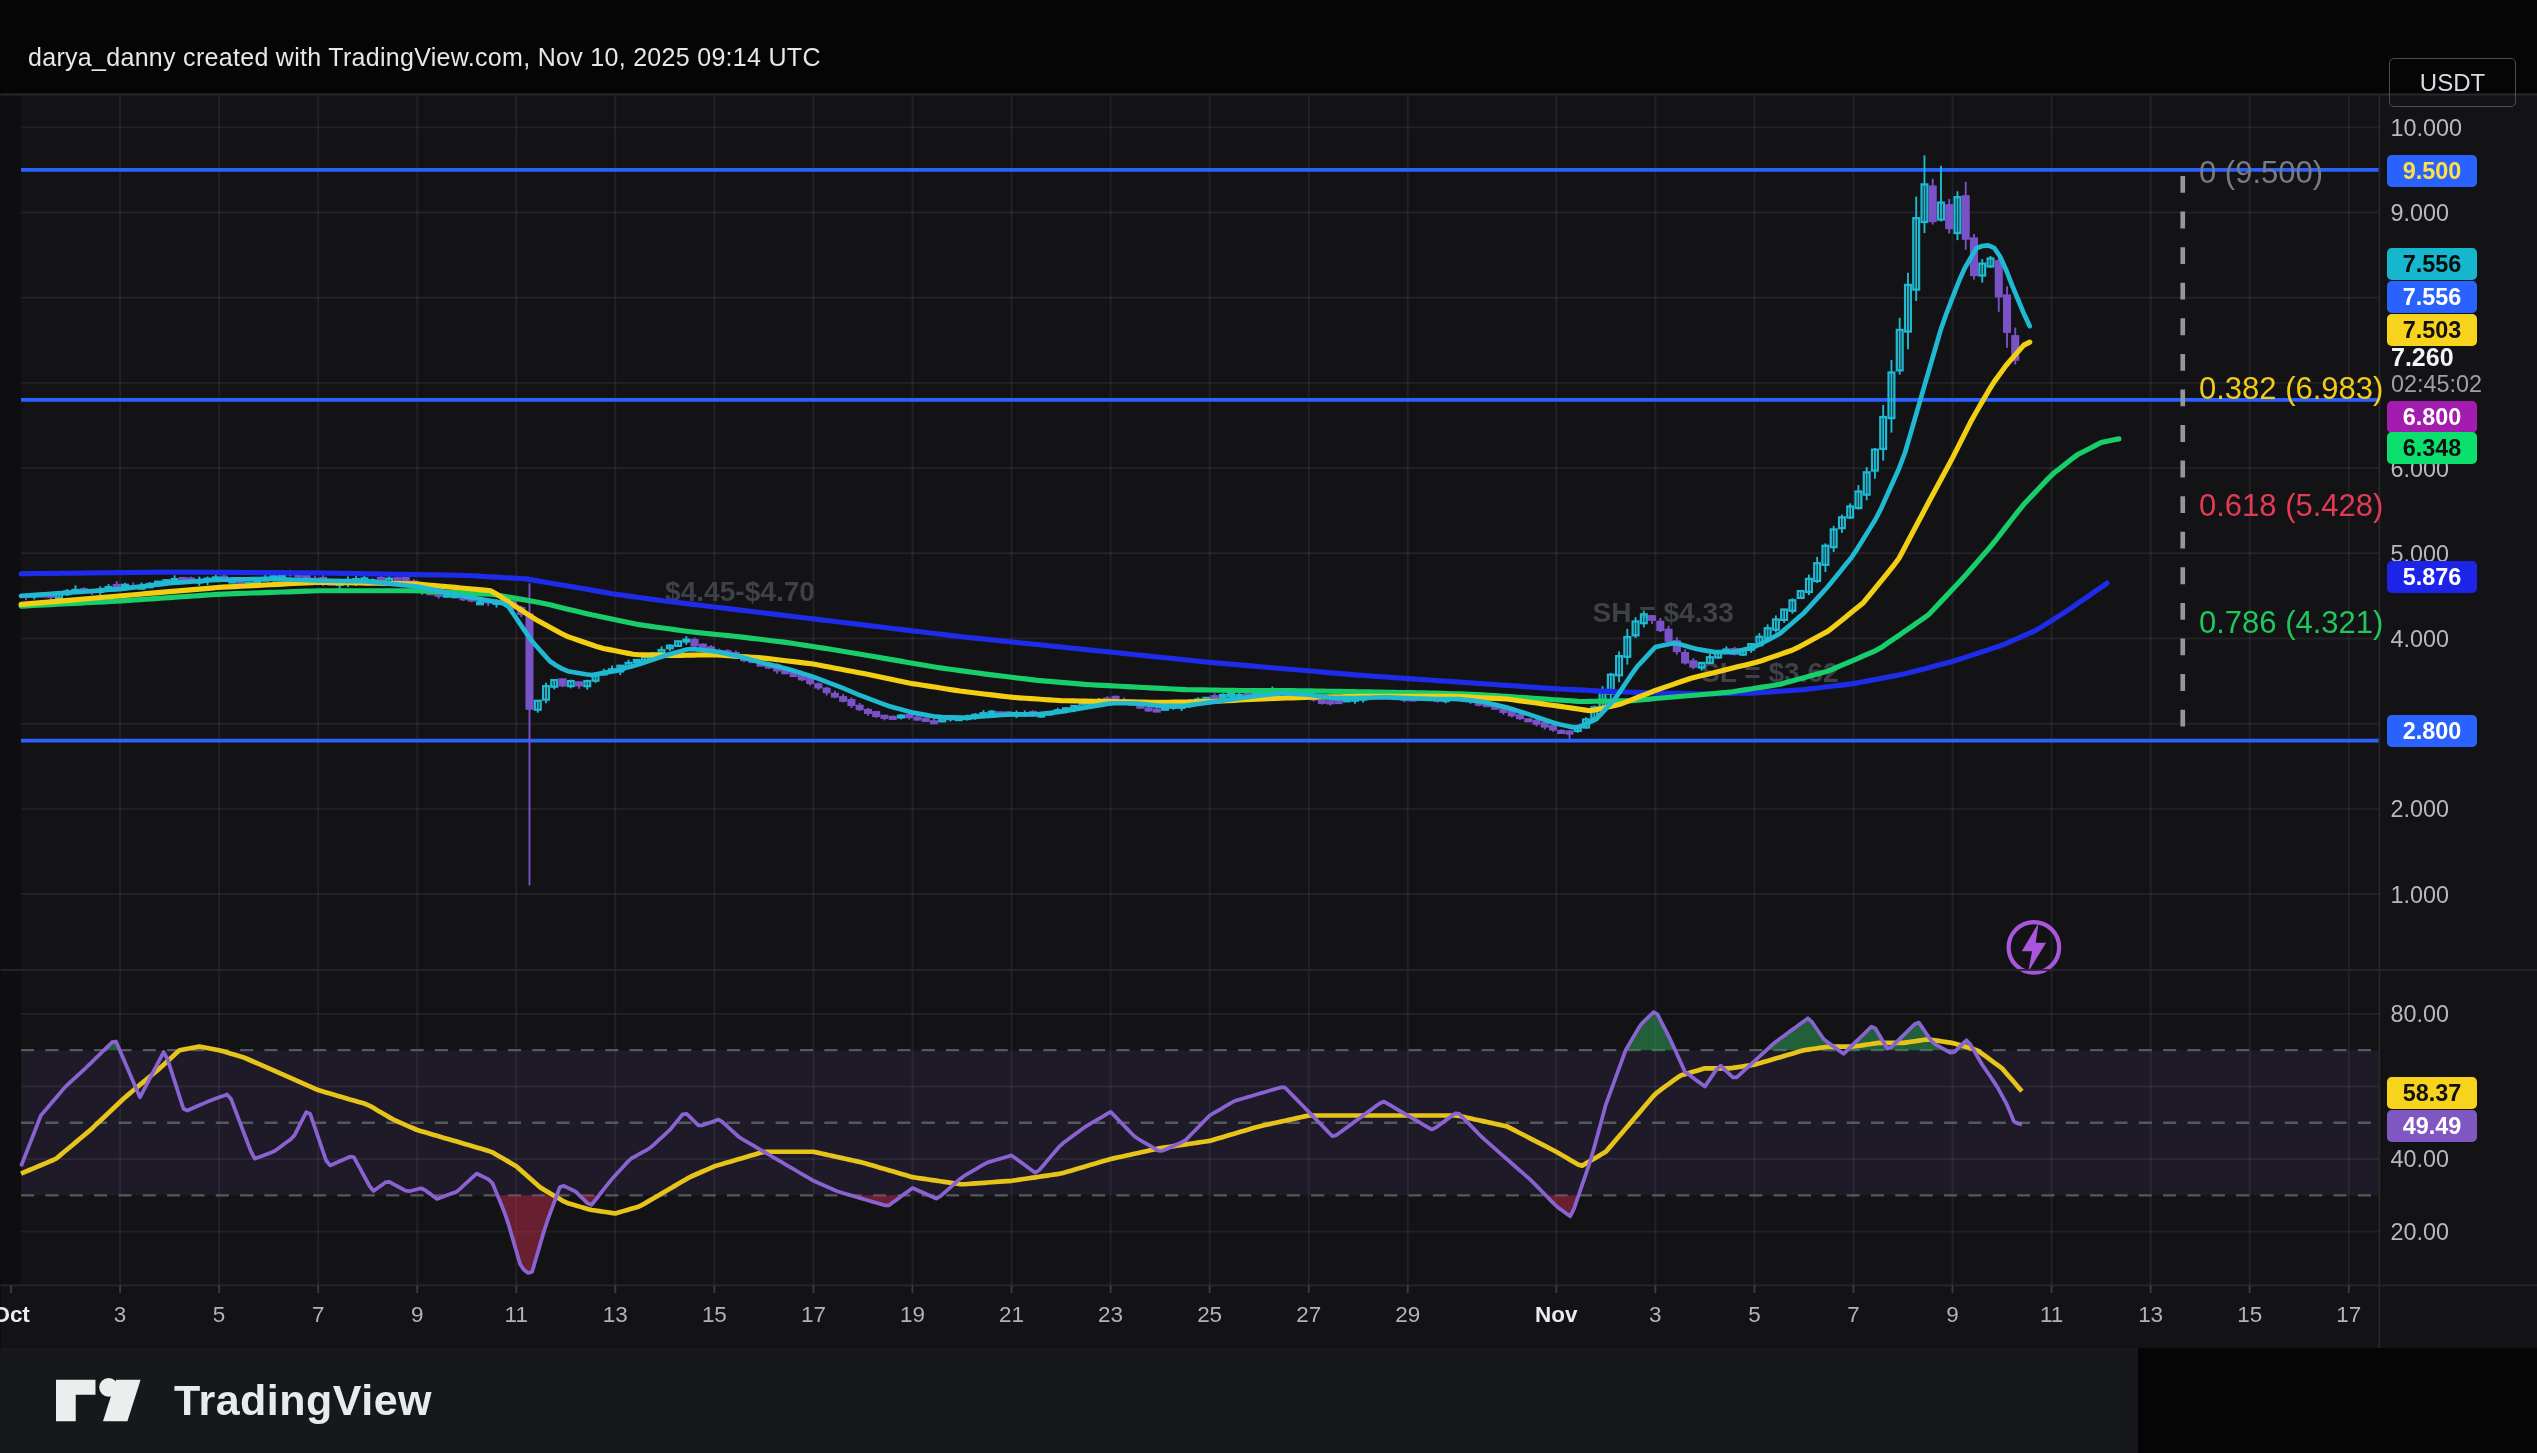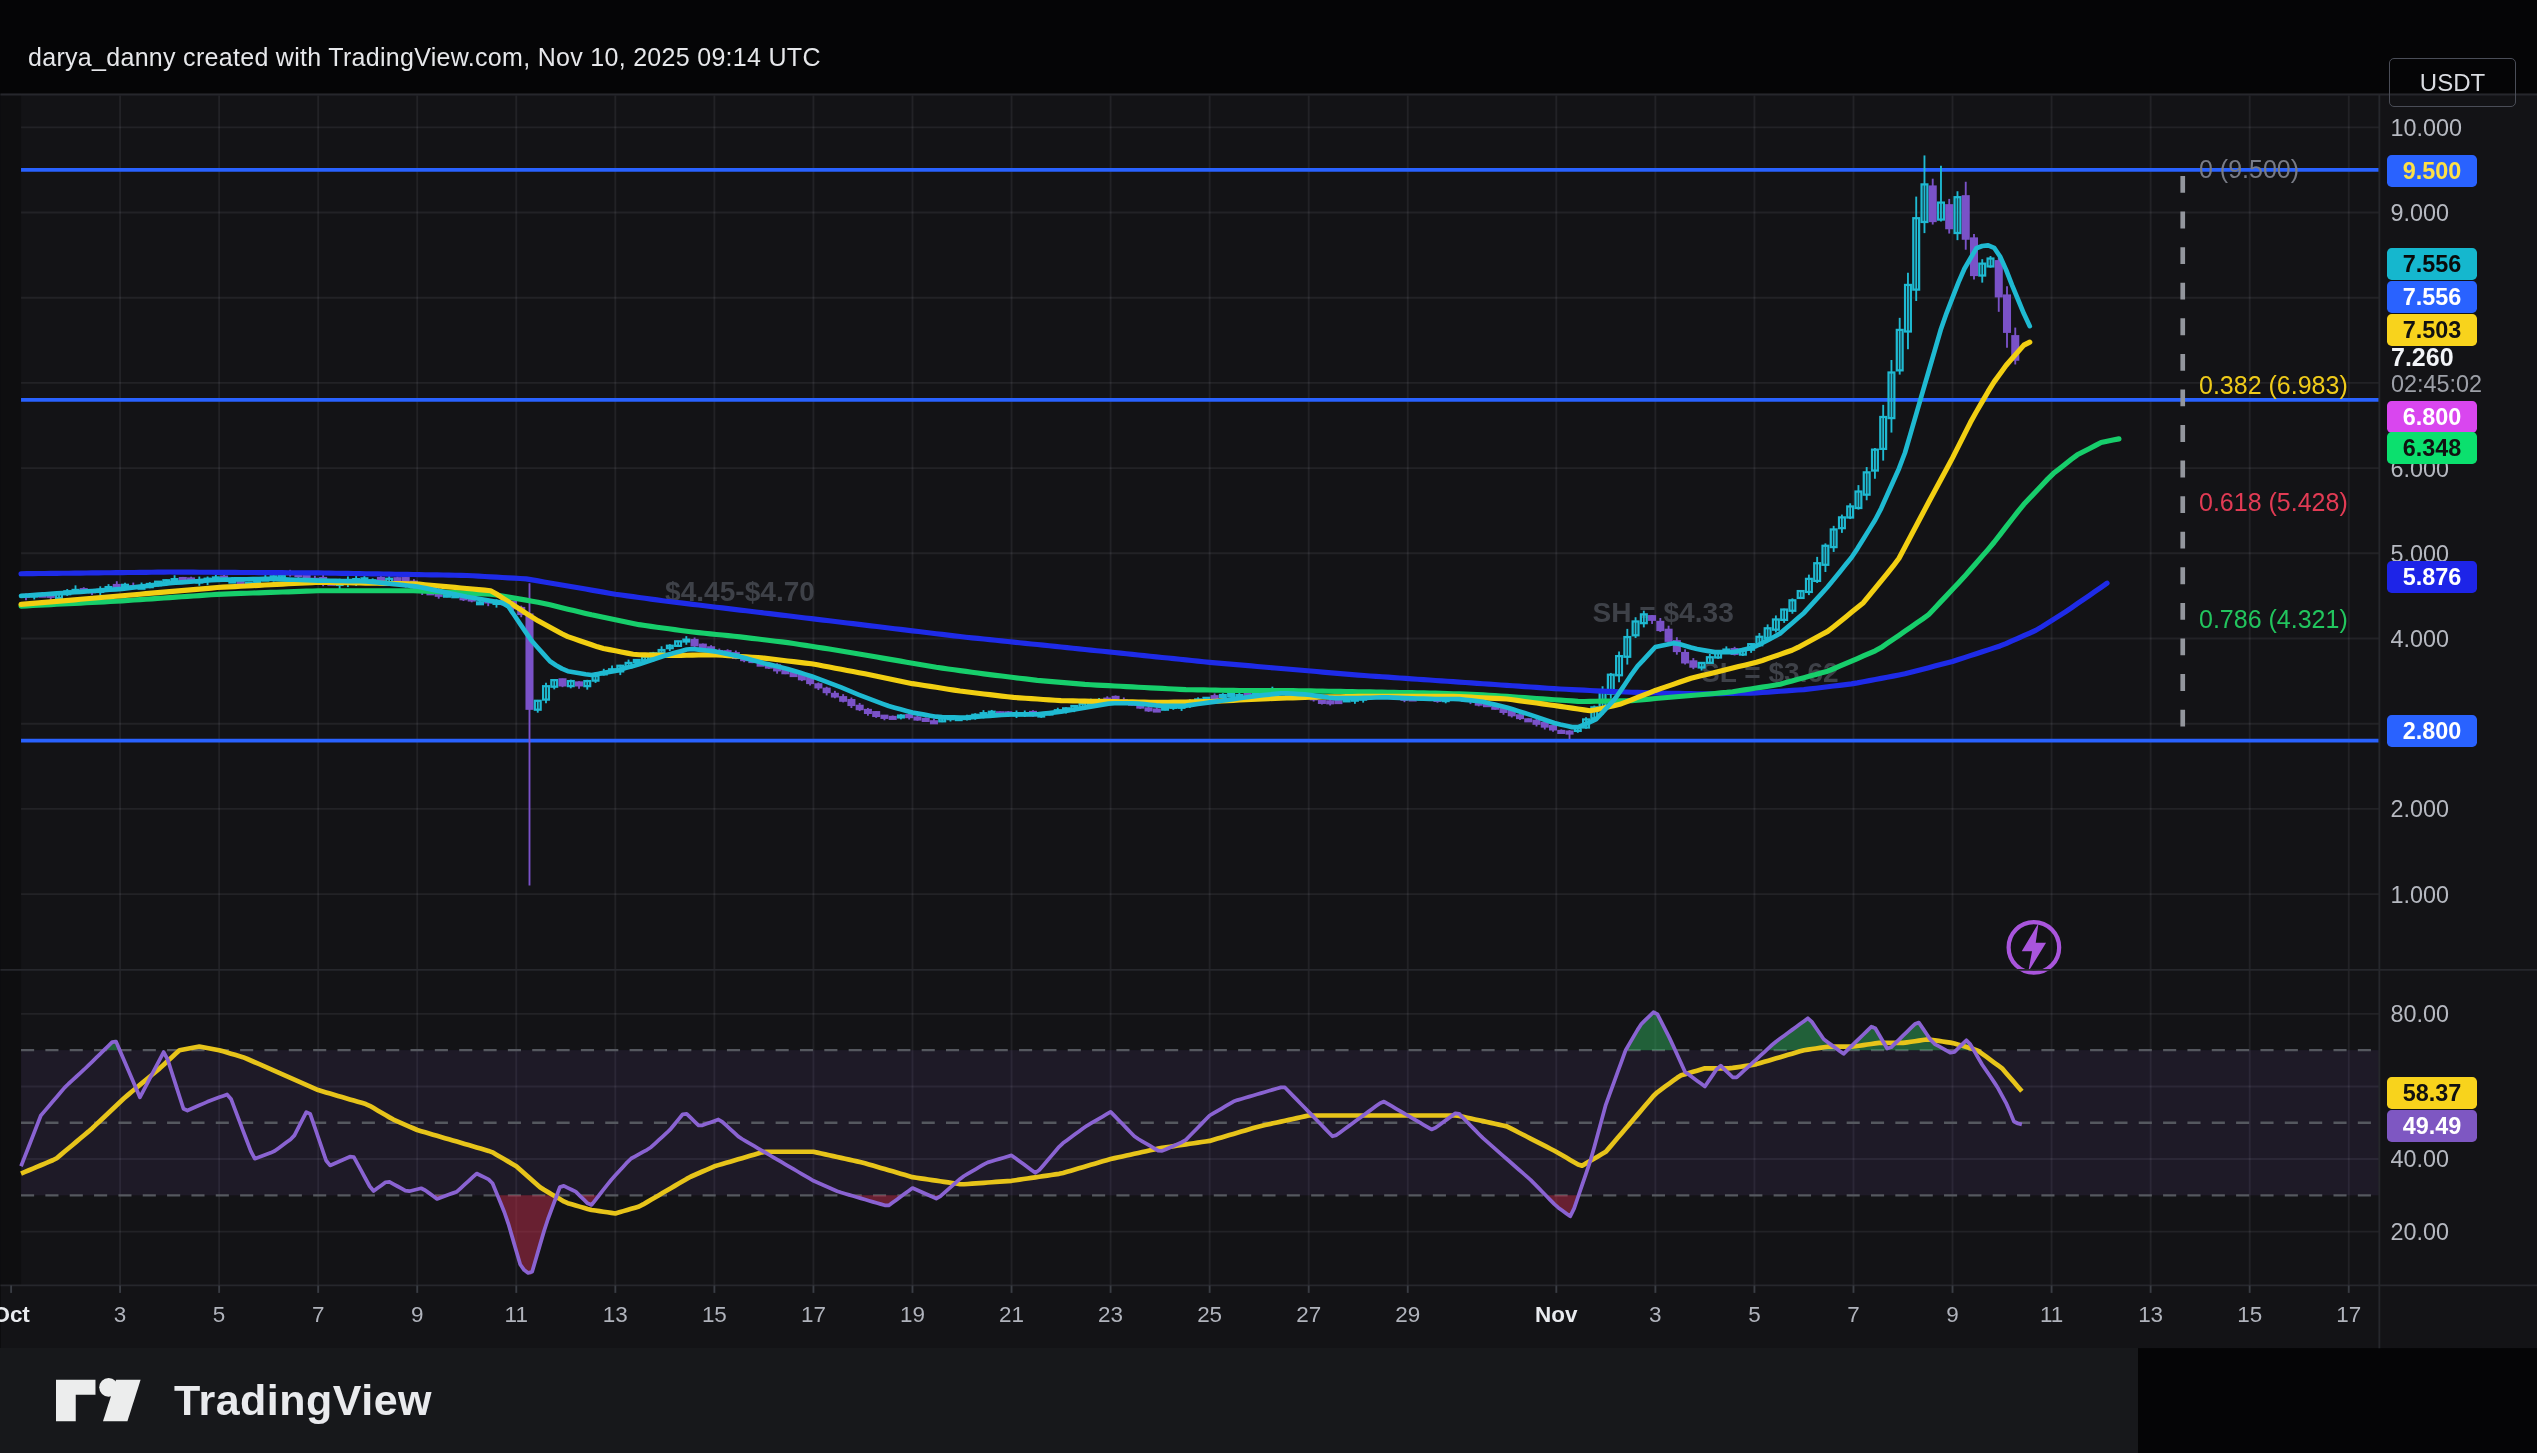--- a/index.html
+++ b/index.html
@@ -16,21 +16,21 @@
   .chg{color:#25c3da;margin-left:13px;}
   .ema-val{color:#3b72ff;margin-left:11.2px;}
   .rsi-v1{color:#976fe0;margin-left:11.2px;}
   .rsi-v2{color:#e8be1a;margin-left:11.2px;}
   #usdt-btn{left:2389px;top:58px;width:125px;height:47px;border:1.9px solid #4a4d57;border-radius:5px;
      color:#d9dbe0;font-size:24px;display:flex;align-items:center;justify-content:center;background:transparent;cursor:pointer;}
   .badge{position:absolute;left:2387px;width:90px;height:32px;border-radius:4.7px;font-size:23.4px;font-weight:600;
      display:flex;align-items:center;justify-content:center;z-index:3;}
   #cur-price{left:2391px;top:343px;font-size:25px;color:#f2f4f7;font-weight:600;}
   #countdown{left:2391px;top:371px;font-size:23.4px;color:#9da0a8;}
-  .fiblabel{position:absolute;left:2199px;height:28px;font-size:25px;font-weight:500;z-index:2;}
+  .fiblabel{position:absolute;left:2199px;height:28px;font-size:31px;font-weight:500;z-index:2;}
   #footer{left:0;top:1348px;width:2138px;height:105px;background:#17181b;display:flex;align-items:center;}
   #brand-text{font-size:43px;font-weight:bold;color:#e9eaed;margin-left:24px;letter-spacing:0.5px;}
   #tv-mark{margin-left:56px;}
 </style>
 </head>
 <body>
 
 <svg id="chart-svg" width="2538" height="1453" viewBox="0 0 2710 1552">
     <rect x="0" y="100" width="2710" height="1340" fill="#131316"></rect>
     <rect x="0" y="100" width="22" height="1273" fill="#0e0e10"></rect>
@@ -700,21 +700,21 @@
     <circle cx="56" cy="12" r="10" fill="#eceded"></circle>
     <path d="M50,48 L64,4 h26 L76,48 z" fill="#eceded"></path>
   </svg>
   <span id="brand-text">TradingView</span>
 </div>
 
 <div class="badge" style="top: 155px; background: rgb(41, 98, 255); color: #fde047;">9.500</div>
 <div class="badge" style="top: 248px; background: rgb(21, 183, 206); color: rgb(10, 10, 10);">7.556</div>
 <div class="badge" style="top: 281px; background: rgb(41, 98, 255); color: rgb(255, 255, 255);">7.556</div>
 <div class="badge" style="top: 314px; background: rgb(248, 211, 28); color: rgb(17, 17, 17);">7.503</div>
-<div class="badge" style="top: 401px; background: #d946ef; color: rgb(255, 255, 255);">6.800</div>
+<div class="badge" style="top: 401px; background: #a21caf; color: rgb(255, 255, 255);">6.800</div>
 <div class="badge" style="top: 432px; background: rgb(11, 224, 110); color: rgb(17, 17, 17);">6.348</div>
 <div class="badge" style="top: 561px; background: rgb(29, 36, 232); color: rgb(255, 255, 255);">5.876</div>
 <div class="badge" style="top: 715px; background: rgb(41, 98, 255); color: rgb(255, 255, 255);">2.800</div>
 <div class="badge" style="top: 1077px; background: rgb(248, 211, 28); color: rgb(17, 17, 17);">58.37</div>
 <div class="badge" style="top: 1110px; background: rgb(126, 87, 194); color: rgb(255, 255, 255);">49.49</div>
 <div class="fiblabel" style="top: 155px; color: rgb(120, 123, 134);">0 (9.500)</div>
 <div class="fiblabel" style="top: 371px; color: rgb(239, 203, 26);">0.382 (6.983)</div>
 <div class="fiblabel" style="top: 488px; color: rgb(226, 59, 84);">0.618 (5.428)</div>
 <div class="fiblabel" style="top: 605px; color: #22c55e;">0.786 (4.321)</div>
 

